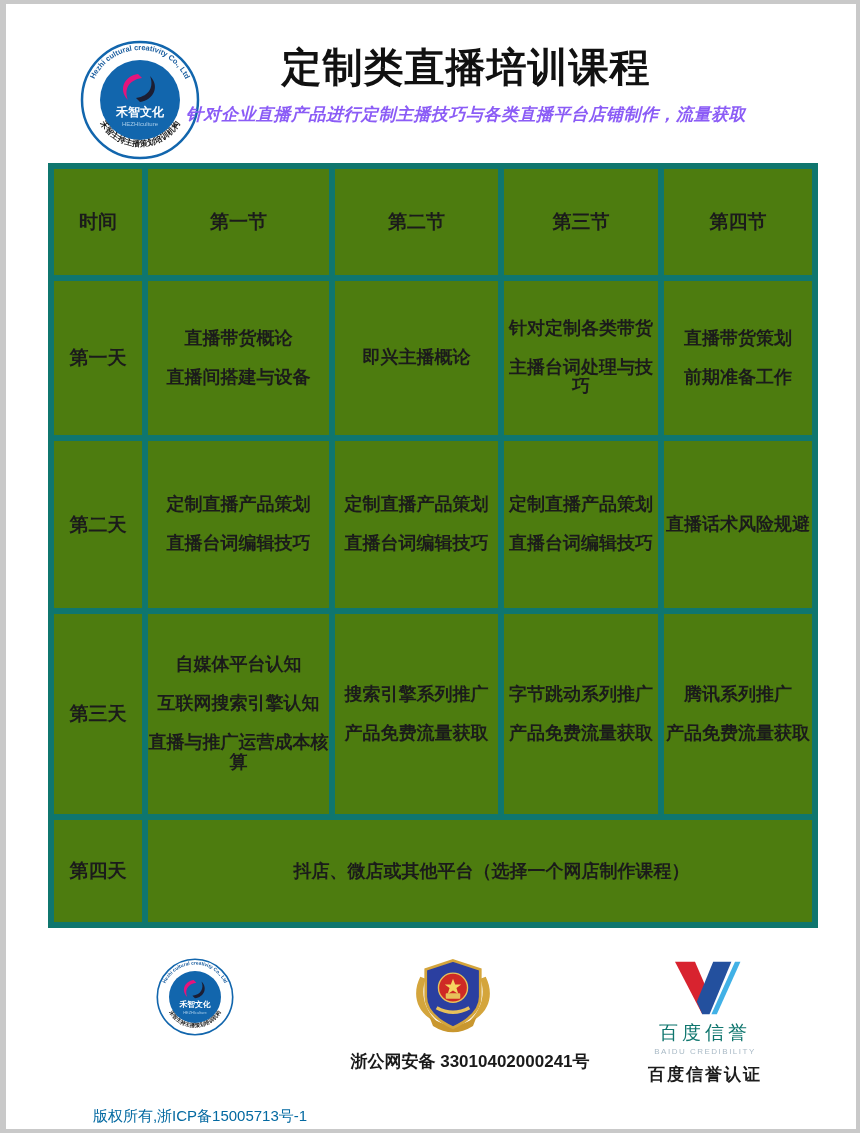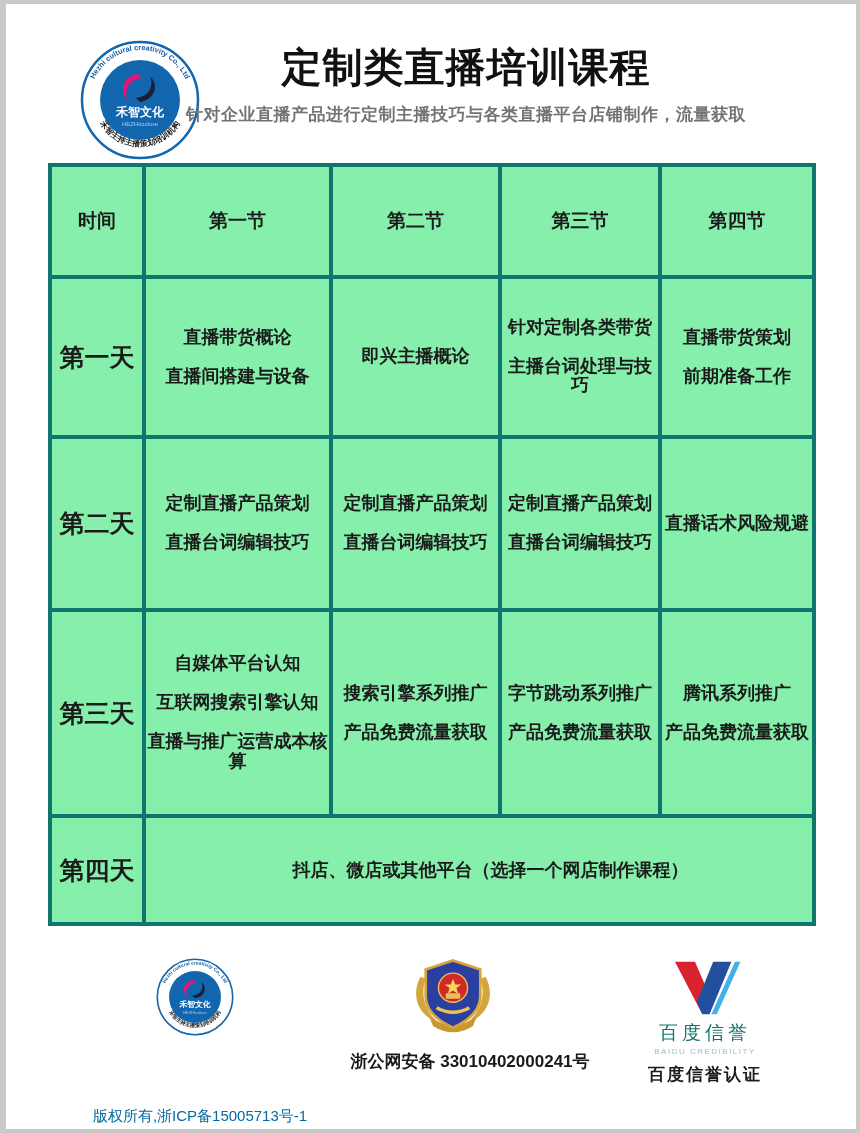--- a/index.html
+++ b/index.html
@@ -16,42 +16,42 @@
     border:4px solid #c9c9c9;
     border-left-width:6px;
     pointer-events:none;
   }
   
   .hz-logo { position:absolute; }
   .hz-logo.top { left:80px; top:40px; width:120px; height:120px; }
   .hz-logo.footer { left:156px; top:958px; width:78px; height:78px; }
   .title-block { position:absolute; left:0; top:40px; width:100%; text-align:center; padding-left:72px; }
   .page-title { font-size:40px; font-weight:bold; color:#111; letter-spacing:1px; }
-  .page-subtitle { margin-top:8px; font-size:17px; font-weight:bold; color:#737373; letter-spacing:0.5px; }
+  .page-subtitle { margin-top:8px; font-size:17px; font-weight:bold; color:#8b5cf6; letter-spacing:0.5px;font-style:italic; }
   
   table.course {
     position:absolute; left:48px; top:163px;
     border-collapse:collapse; table-layout:fixed;
     width:764px;
   }
   table.course td {
-    border:4px solid #0f766e;
+    border:6px solid #0f766e;
     vertical-align:middle;
     text-align:center;
     color:#1b1b1b;
     font-weight:bold;
-    background:#86efac;
+    background:#4d7c0f;
   }
   tr.hdr  { height:112px; }
   tr.day1 { height:160px; }
   tr.day2 { height:173px; }
   tr.day3 { height:206px; }
   tr.day4 { height:108px; }
   td.head { font-size:19px; }
-  td.daycell { font-size:25px; }
+  td.daycell { font-size:19px; }
   td.course-cell { font-size:18px; }
   .ln { line-height:1.1; margin:19px 0; }
   td.merged { text-align:left; padding-left:23px; font-size:18px; }
   
   .copyright {
     position:absolute; left:85px; top:1107px; width:230px;
     text-align:center; font-size:15px; color:#0369a1;
   }
   .police-badge { position:absolute; left:407px; top:955px; width:92px; height:80px; }
   .police-record {

